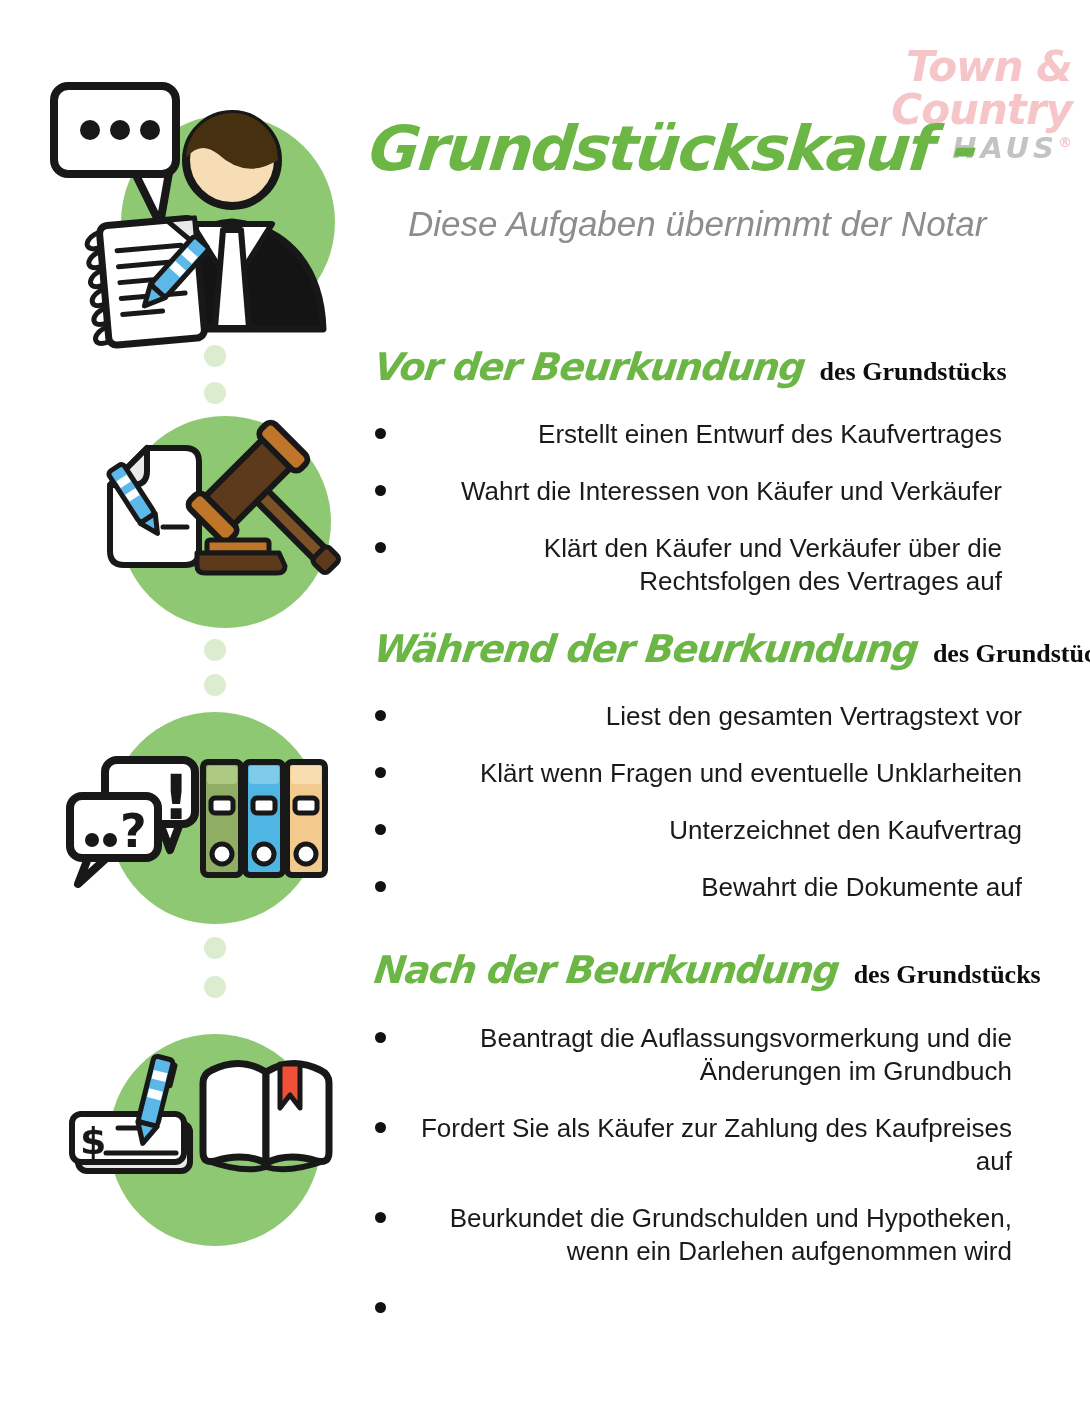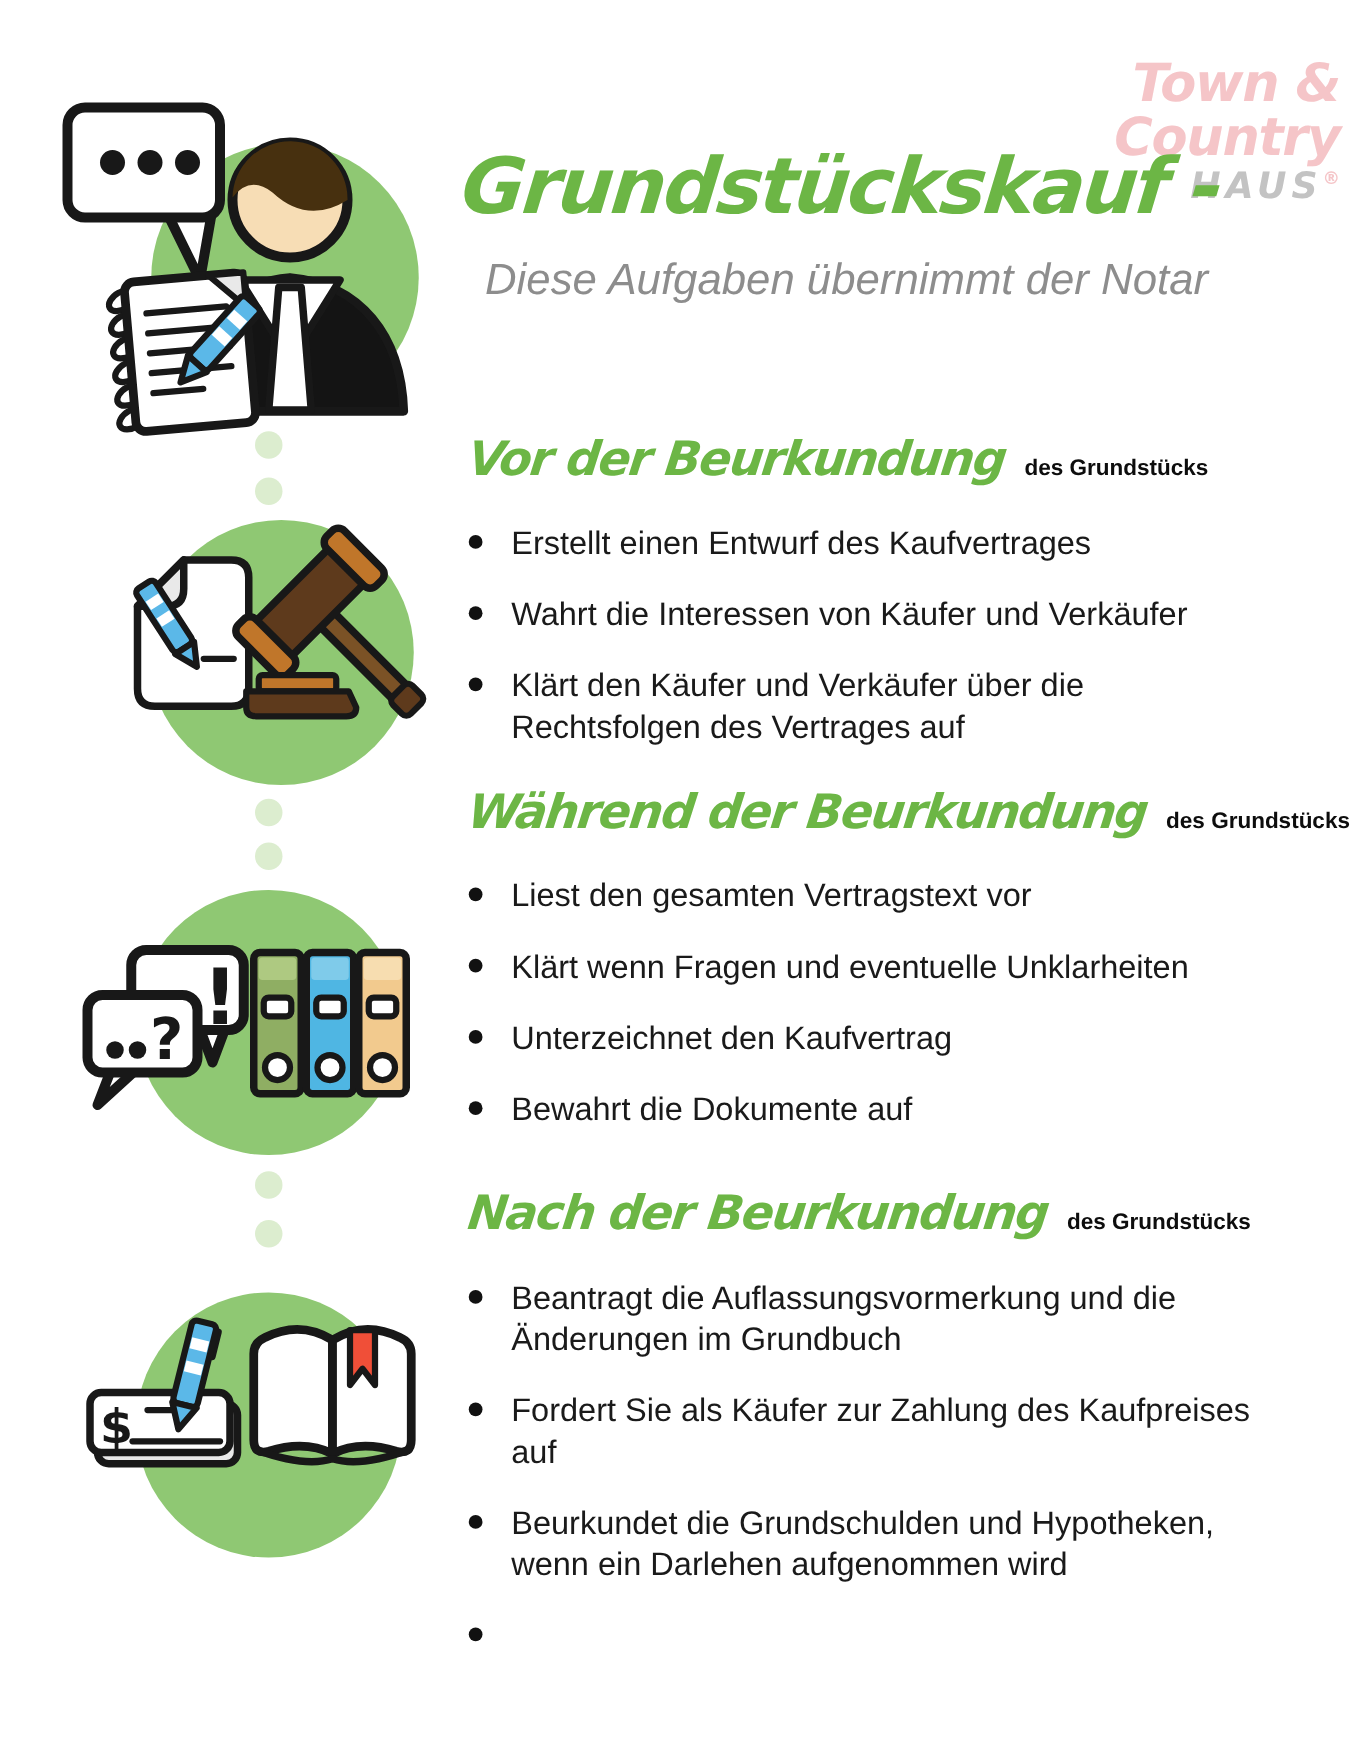--- a/index.html
+++ b/index.html
@@ -19,32 +19,32 @@
   
   .logo{left:886px;top:46px;width:186px;text-align:right;
         font-family:"DejaVu Sans",sans-serif;font-style:italic;font-weight:bold;line-height:1.02;}
   .logo-town,.logo-country{font-size:42px;color:var(--pink-logo);letter-spacing:-1px;}
   .logo-haus{font-size:29px;color:var(--gray-logo);letter-spacing:4px;margin-top:2px;}
   .logo-reg{font-size:14px;color:var(--pink-logo);vertical-align:super;letter-spacing:0;}
 
   .title{left:366px;top:112px;font-family:"DejaVu Sans",sans-serif;font-style:italic;font-weight:bold;
          font-size:62px;letter-spacing:-2px;color:var(--green-heading);
          transform:skewX(-6deg);transform-origin:left bottom;white-space:nowrap;}
-  .subtitle{left:388px;top:204px;font-style:italic;font-size:35px;color:var(--gray-subtitle);white-space:nowrap;}
+  .subtitle{left:408px;top:204px;font-style:italic;font-size:35px;color:var(--gray-subtitle);white-space:nowrap;}
 
   
   .sec-head{display:flex;align-items:baseline;white-space:nowrap;}
   .script{font-family:"DejaVu Sans",sans-serif;font-style:italic;font-weight:bold;font-size:38px;
           letter-spacing:-1.5px;color:var(--green-heading);display:inline-block;
           transform:skewX(-7deg);transform-origin:left bottom;}
-  .suffix{font-size:18px;font-weight:bold;color:#0d0d0d;margin-left:18px;}
+  .suffix{font-size:26px;font-weight:bold;color:#0d0d0d;margin-left:18px;font-family:Liberation Serif, serif;}
 
   
   ul.blist{list-style:none;font-size:26px;line-height:33px;color:#1a1a1a;}
-  ul.blist li{position:relative;padding-left:37px;margin-bottom:24px;}
+  ul.blist li{position:relative;padding-left:37px;margin-bottom:24px;text-align:right;}
   ul.blist .dot{position:absolute;left:3px;top:10px;width:11px;height:11px;border-radius:50%;background:#111;}
 
   
   .cdot{width:22px;height:22px;border-radius:50%;background:var(--green-dot);}
 
   svg .stk{stroke:var(--ink);stroke-linejoin:round;stroke-linecap:round;}
   svg text{font-family:"DejaVu Sans",sans-serif;font-weight:bold;fill:var(--ink);}
 </style>
 </head>
 <body>

